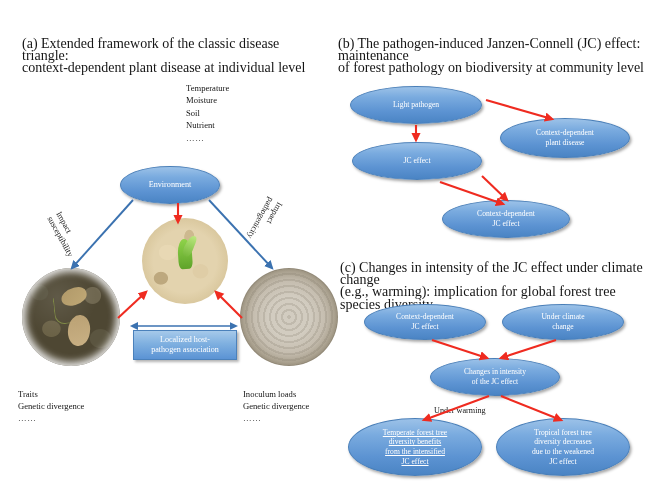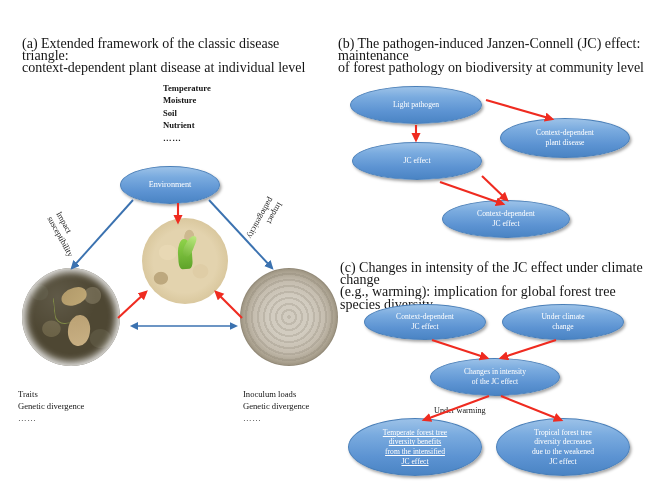--- a/index.html
+++ b/index.html
@@ -2,21 +2,21 @@
 <html><head>
 <meta charset="utf-8">
 <style>
   html,body{margin:0;padding:0;background:#fff;}
   body{width:650px;height:487px;position:relative;overflow:hidden;
        font-family:"Liberation Serif","DejaVu Serif",serif;color:#111;}
   .fig{position:absolute;left:0;top:0;width:650px;height:487px;}
   .cap{position:absolute;font-size:14px;line-height:12.2px;color:#151515;white-space:pre-line;}
   
   #capA{left:22px;top:38px;width:300px;}
-  #envlist{position:absolute;left:163px;top:82px;font-size:8.6px;line-height:12.4px;color:#151515;font-weight:bold;}
+  #envlist{position:absolute;left:186px;top:82px;font-size:8.6px;line-height:12.4px;color:#151515;}
   #envlist div{white-space:nowrap;}
   .dots{letter-spacing:.6px;}
   .ell{position:absolute;border-radius:50%;
        background:linear-gradient(to bottom,#9cc2e8 0%,#7aabdf 28%,#5c93d2 68%,#矛4a84c4 100%);
        background:linear-gradient(to bottom,#9cc2e8 0%,#7aabdf 28%,#5c93d2 68%,#4a84c4 100%);
        border:1px solid #4a7fb8;
        box-shadow:1.5px 2px 3px rgba(0,0,0,.35);
        display:flex;align-items:center;justify-content:center;text-align:center;
        color:#fff;font-size:8.2px;line-height:10.4px;box-sizing:border-box;}
   #envEll{left:120px;top:166px;width:100px;height:38px;}
@@ -104,20 +104,23 @@
   </div>
   <div class="photo" id="photoM">
     <div class="sprout"></div>
     <div class="sprout2"></div>
   </div>
   <div class="photo" id="photoR"></div>
 
   <div class="diag" id="diagL">Impact<br>susceptibility</div>
   <div class="diag" id="diagR">Impact<br>pathogenicity</div>
 
+  <div id="locBox">
+    <span>Localized host-<br>pathogen association</span>
+  </div>
 
   <div class="btxt" id="traits">Traits<br>Genetic divergence<br><span class="dots">……</span></div>
   <div class="btxt" id="inoc">Inoculum loads<br>Genetic divergence<br><span class="dots">……</span></div>
 
   <div class="cap" id="capB">(b) The pathogen-induced Janzen-Connell (JC) effect: maintenance<br>of forest pathology on biodiversity at community level</div>
 
   <div class="ell ellb" style="left:350px;top:86px;width:132px;height:38px;">
     <span>Light pathogen</span>
     </div>
 

